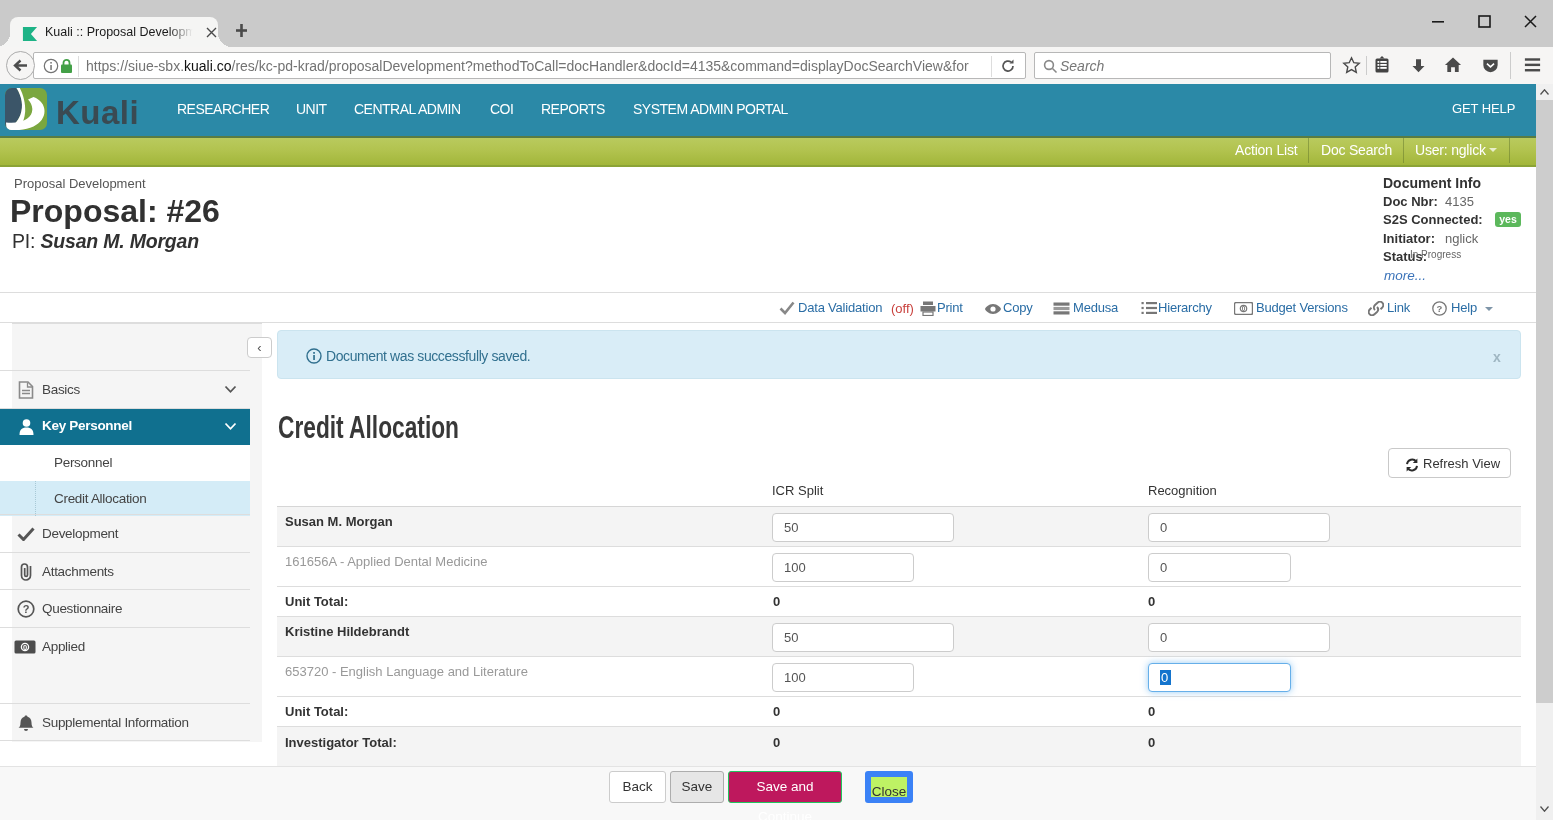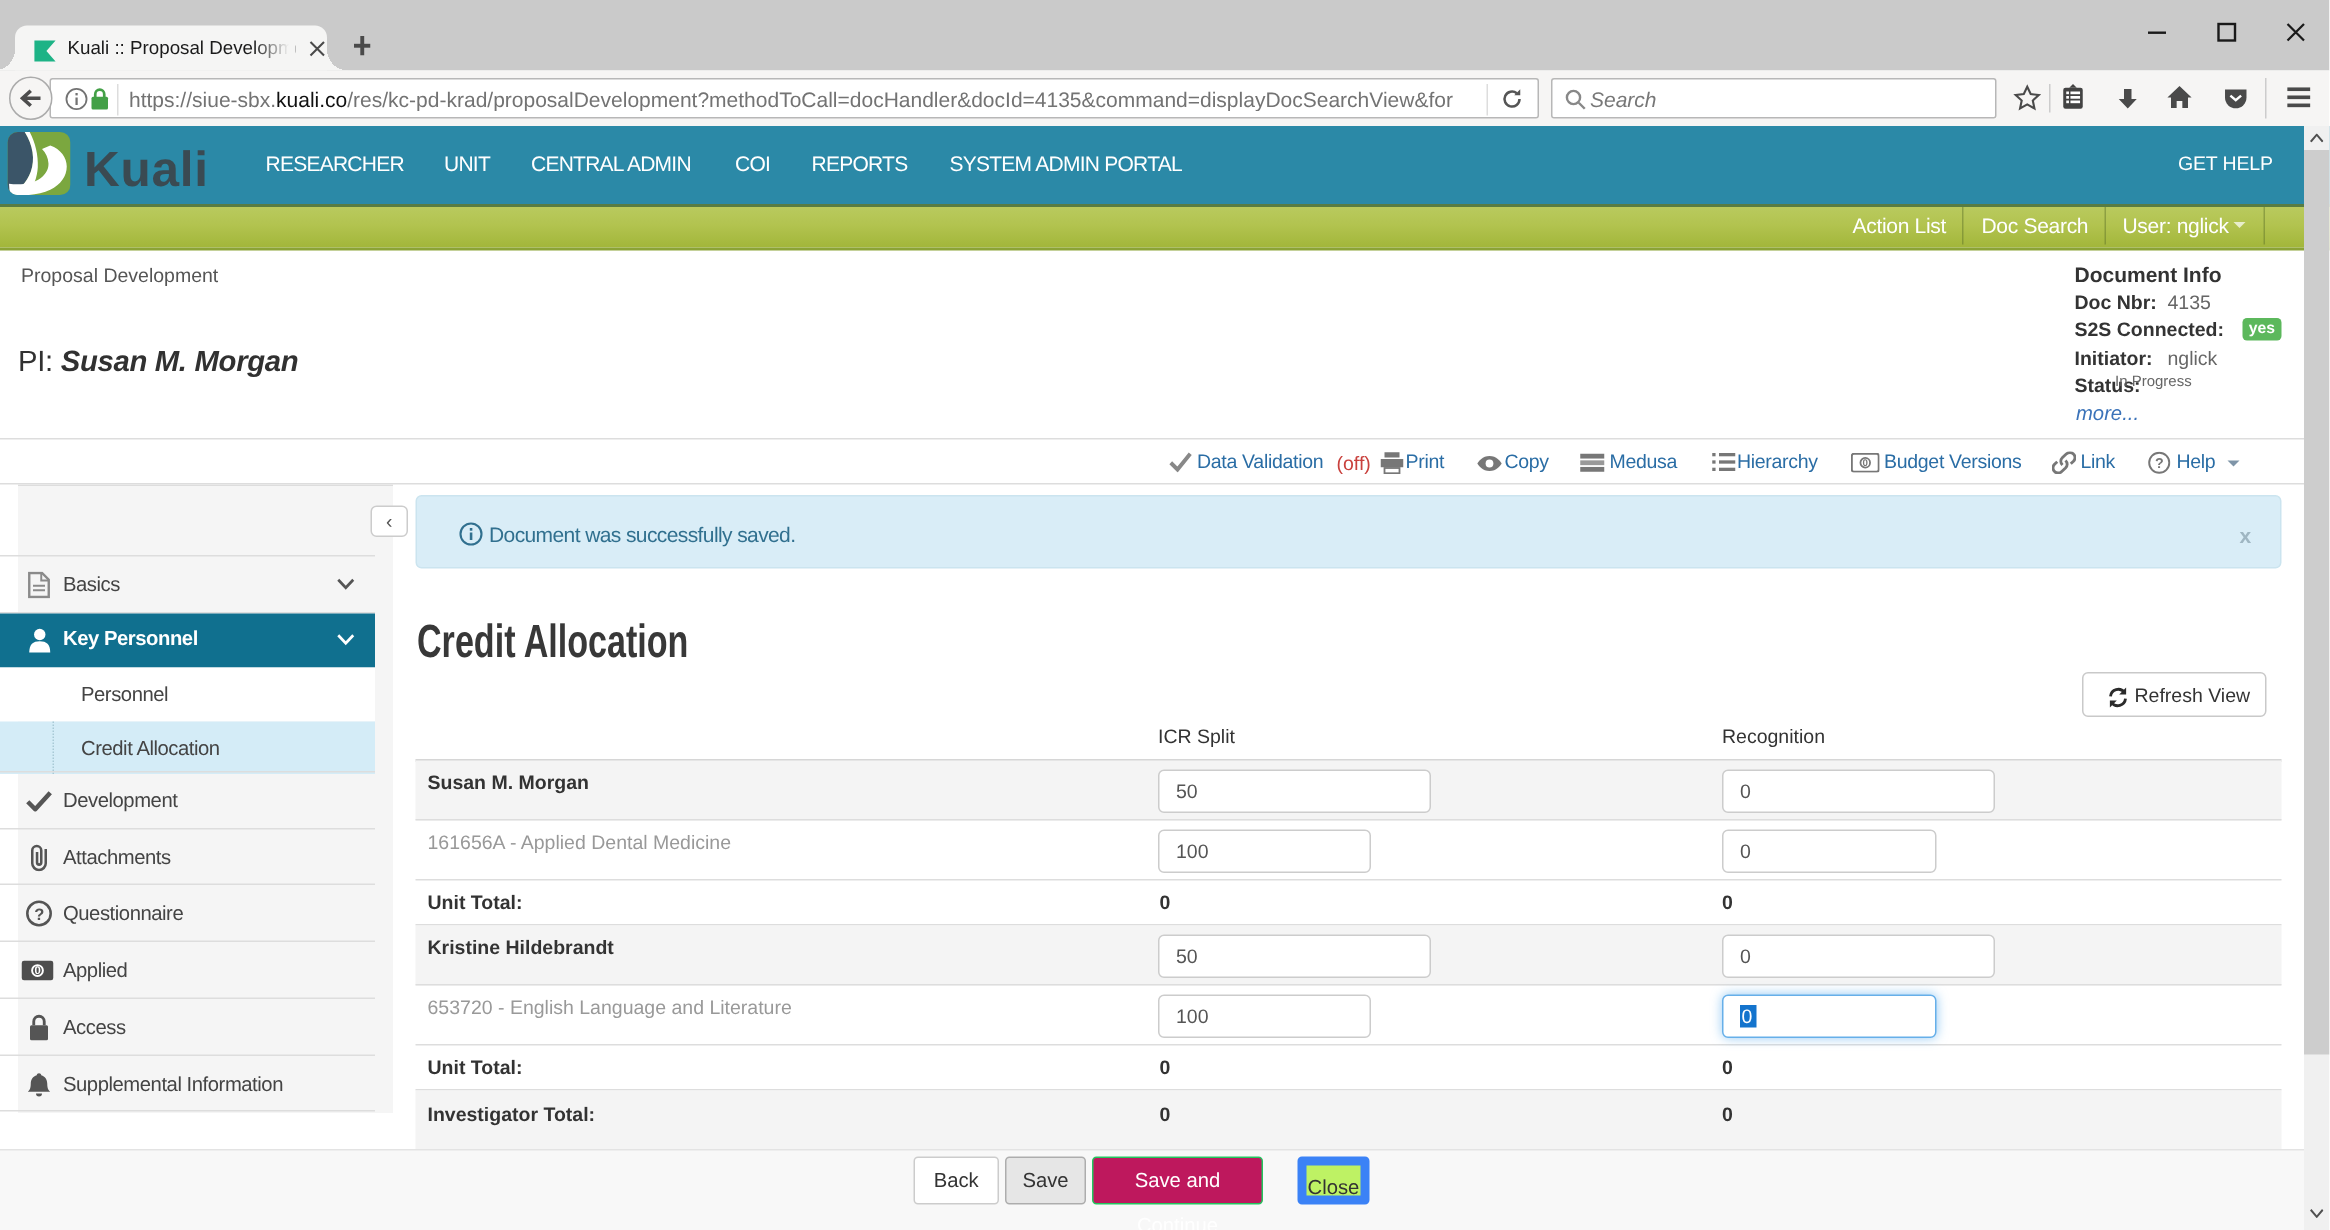--- a/index.html
+++ b/index.html
@@ -179,20 +179,21 @@
 
 <div id="greenbar"></div>
 <span class="gitem" style="left:1235px">Action List</span>
 <div class="gsep" style="left:1308px"></div>
 <span class="gitem" style="left:1321px">Doc Search</span>
 <div class="gsep" style="left:1403px"></div>
 <span class="gitem" style="left:1415px">User: nglick <span style="display:inline-block;vertical-align:3px;width:0;height:0;border-left:4px solid transparent;border-right:4px solid transparent;border-top:4px solid #e8eecb"></span></span>
 <div class="gsep" style="left:1509px"></div>
 
 <span id="ph-small">Proposal Development</span>
+<span id="ph-h1">Proposal: #26</span>
 <span id="ph-pi">PI: <i style="font-weight:bold">Susan M. Morgan</i></span>
 
 <div class="abs" style="left:1383px;top:175px;font-size:14px;font-weight:bold;color:#333">Document Info</div>
 <div class="abs" style="left:1383px;top:194px;font-size:13px"><span class="di-label">Doc Nbr:</span></div>
 <div class="abs" style="left:1445px;top:194px;font-size:13px"><span class="di-val">4135</span></div>
 <div class="abs" style="left:1383px;top:212px;font-size:13px"><span class="di-label">S2S Connected:</span></div>
 <div class="abs" style="left:1495px;top:212px;width:26px;height:15px;background:#5cb85c;border-radius:3px;color:#fff;font-size:10.5px;font-weight:bold;text-align:center;line-height:15px">yes</div>
 <div class="abs" style="left:1383px;top:231px;font-size:13px"><span class="di-label">Initiator:</span></div>
 <div class="abs" style="left:1445px;top:231px;font-size:13px"><span class="di-val">nglick</span></div>
 <div class="abs" style="left:1383px;top:249px;font-size:13px"><span class="di-label">Status:</span></div>
@@ -311,27 +312,20 @@
   <span style="position:absolute;left:42px;top:11px">Questionnaire</span>
 </div>
 <div class="snav" style="top:627px;height:38px;border-top:1px solid #ddd;border-bottom:none">
   <svg style="position:absolute;left:14px;top:12px" width="22" height="14" viewBox="0 0 22 14">
         <rect x="0.5" y="0.5" width="21" height="13" rx="1.5" fill="#4d4d4d"></rect>
         <circle cx="11" cy="7" r="3.6" fill="none" stroke="#fff" stroke-width="1.3"></circle>
         <text x="11" y="9.6" font-size="7.5" fill="#fff" text-anchor="middle" font-weight="bold">0</text>
       </svg>
   <span style="position:absolute;left:42px;top:11px">Applied</span>
 </div>
-<div class="snav" style="top:665px;height:38px;border-top:1px solid #ddd;border-bottom:none">
-  <svg style="position:absolute;left:19px;top:10px" width="14" height="18" viewBox="0 0 14 18">
-        <rect x="1" y="7.5" width="12" height="10" rx="1" fill="#555"></rect>
-        <path d="M3.5 7.5 V5 a3.5 3.5 0 0 1 7 0 V7.5" fill="none" stroke="#555" stroke-width="1.9"></path>
-      </svg>
-  <span style="position:absolute;left:42px;top:11px">Access</span>
-</div>
 <div class="snav" style="top:703px;height:38px;border-top:1px solid #ddd;border-bottom:1px solid #ddd">
   <svg style="position:absolute;left:17px;top:10px" width="18" height="18" viewBox="0 0 18 18">
         <path d="M9 1.5 C9.8 1.5 10.5 2 10.5 2.8 C13 3.5 14.5 5.5 14.5 8.5 C14.5 12 15.5 13 16.5 13.8 H1.5 C2.5 13 3.5 12 3.5 8.5 C3.5 5.5 5 3.5 7.5 2.8 C7.5 2 8.2 1.5 9 1.5 Z" fill="#555"></path>
         <path d="M7 15 a2 2 0 0 0 4 0" fill="#555"></path>
       </svg>
   <span style="position:absolute;left:42px;top:11px">Supplemental Information</span>
 </div>
 
 <span id="h2">Credit Allocation</span>
 <div id="refreshbtn">

